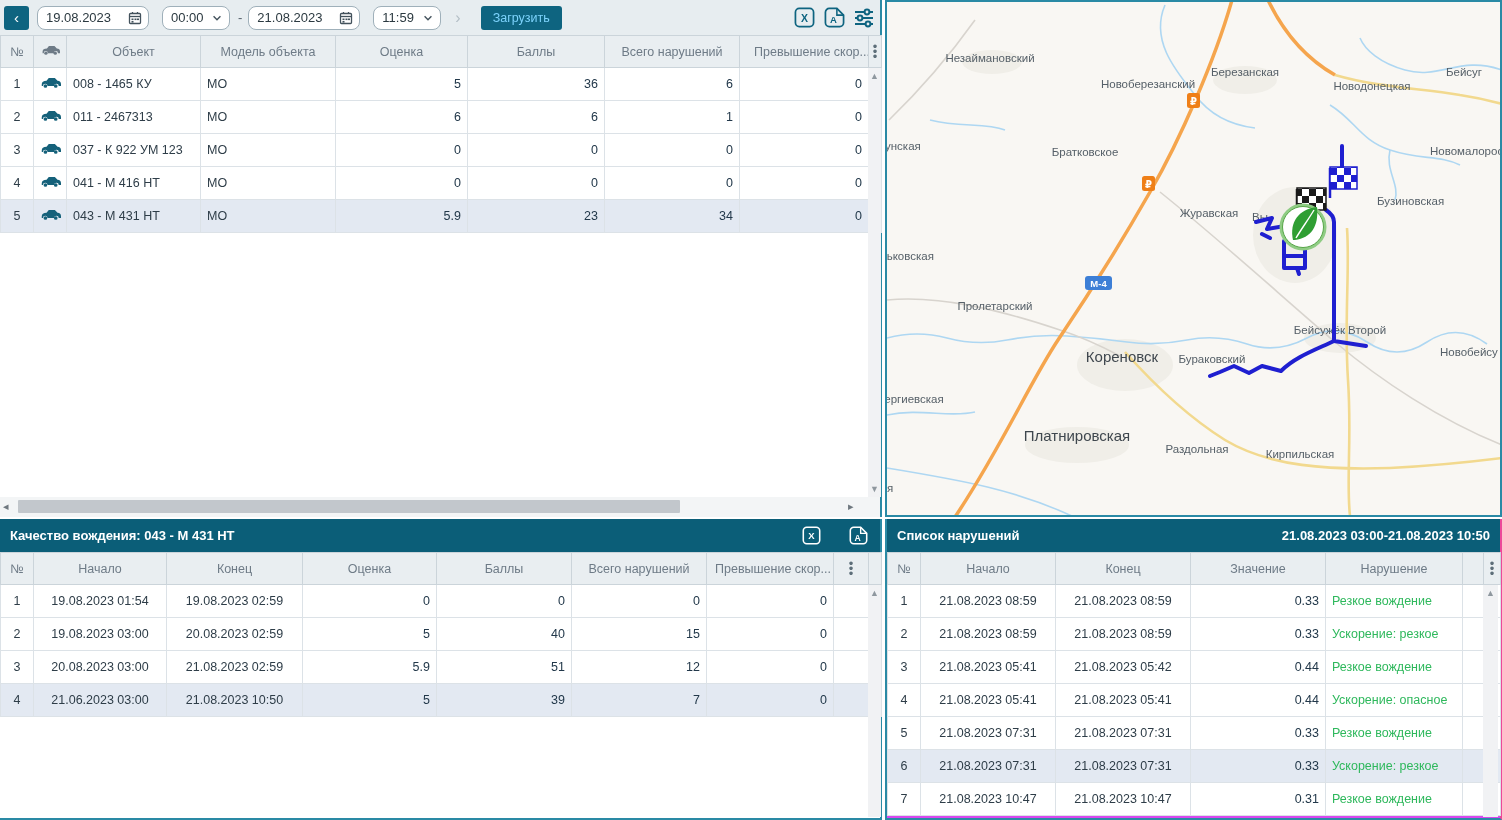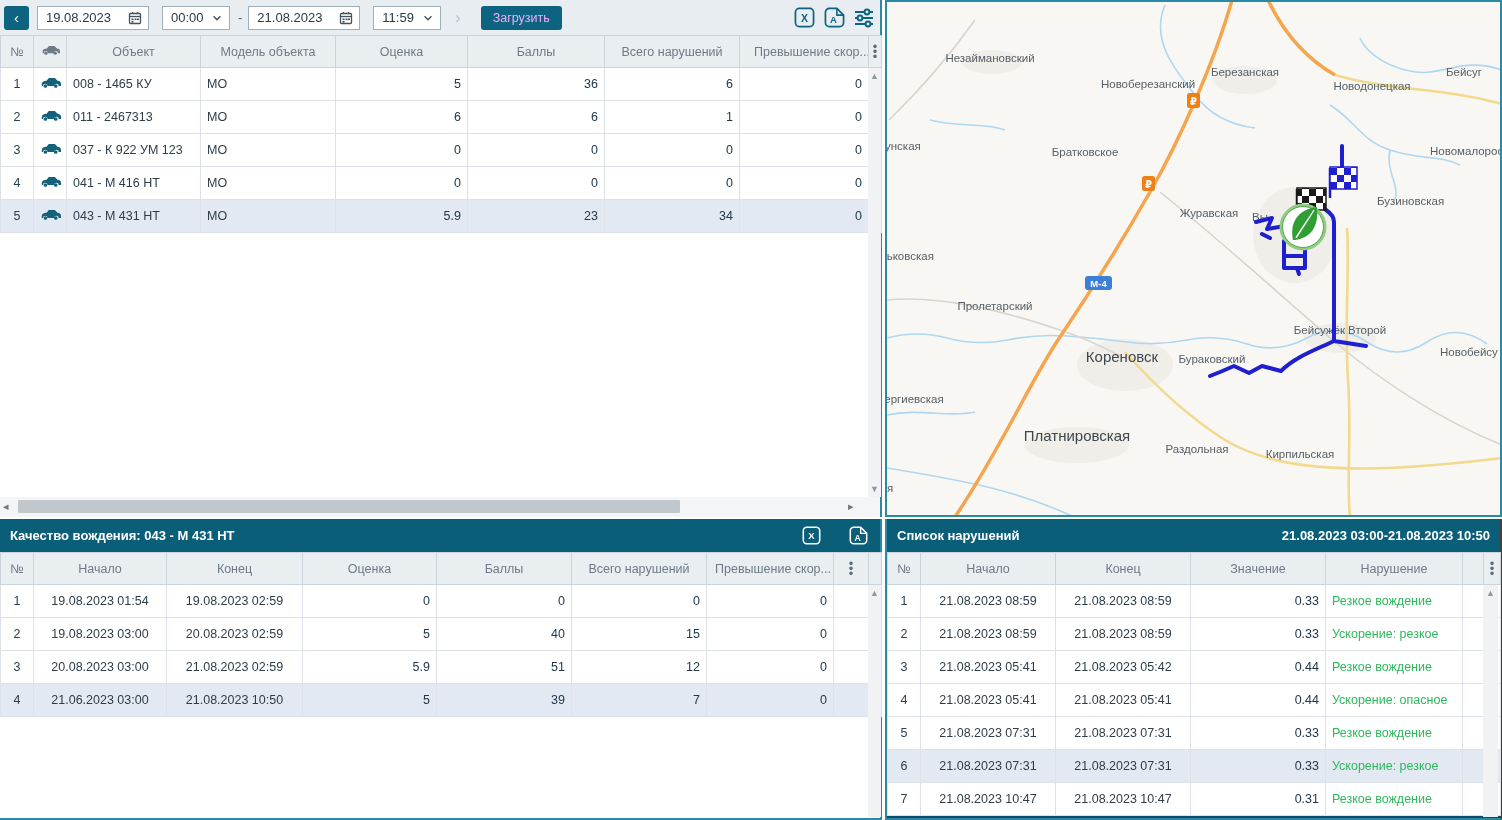--- a/index.html
+++ b/index.html
@@ -5,24 +5,24 @@
   * { box-sizing: border-box; margin: 0; padding: 0; }
   html,body { width:1502px; height:820px; overflow:hidden; background:#fff;
     font-family:"Liberation Sans","DejaVu Sans",sans-serif; }
   .abs { position:absolute; }
 
   
   #left-top { left:0; top:0; width:882px; height:517px; border-right:2px solid #2a8aa5; background:#fff; }
   #toolbar { left:0; top:0; width:880px; height:35px; background:#e7edf0; display:flex; align-items:center; }
   .tb-btn { width:25px; height:24px; background:#0e6480; border:none; border-radius:3px; color:#fff;
     font-size:15px; line-height:22px; text-align:center; cursor:pointer; }
-  .inp { height:24px; background:#fff; border:1px solid #9fb0ba; border-radius:0; display:flex;
+  .inp { height:24px; background:#fff; border:1px solid #9fb0ba; border-radius:8px; display:flex;
     align-items:center; padding:0 6px 0 8px; font-size:13px; color:#2b3940; gap:6px; }
   .inp .val { flex:1; }
-  .load-btn { height:24px; padding:0 12px; background:#0e6480; color:#f0abfc; border:none; border-radius:3px;
+  .load-btn { height:24px; padding:0 12px; background:#0e6480; color:#7dd3fc; border:none; border-radius:3px;
     font-size:12.5px; cursor:pointer; }
   .next-dis { color:#b4bfc6; font-size:16px; padding:0 4px; }
   .dash { color:#55616b; font-size:13px; }
   .icon-btn { width:24px; height:24px; display:flex; align-items:center; justify-content:center; cursor:pointer; }
 
   
   table { border-collapse:collapse; table-layout:fixed; background:#fff; }
   th { background:#e9eef1; color:#6e7b87; font-weight:normal; font-size:12.5px; height:32px;
     border:1px solid #cbd4da; overflow:hidden; white-space:nowrap; padding:0 4px; }
   td { height:33px; border:1px solid #dce2e7; font-size:12.5px; color:#2e3d48; padding:0 6px;
@@ -41,21 +41,21 @@
   .hsb .thumb { position:absolute; top:3px; height:13px; background:#c2c7cc; border-radius:1px; }
   .hsb .harr { position:absolute; top:3px; color:#6f787f; font-size:11px; }
 
   
   .panel-title { background:#0b5e78; color:#fff; font-weight:bold; font-size:13px; display:flex;
     align-items:center; padding:0 10px; gap:23px; }
   .panel-title .spacer { flex:1; }
   #panel-quality { left:0; top:519px; width:882px; height:301px; border-right:2px solid #2a8aa5;
     border-bottom:2px solid #2a8aa5; background:#fff; }
   #panel-violations { left:885px; top:519px; width:617px; height:301px; border-left:2px solid #2a8aa5;
-    border-bottom:2px solid #2a8aa5; border-right:2px solid #404040; background:#0c4a6e; }
+    border-bottom:2px solid #2a8aa5; border-right:2px solid #ec4899; background:#d946ef; }
 
   
   #map-panel { left:885px; top:0; width:617px; height:517px; border:2px solid #2a8aa5; background:#f9f7f3; }
 </style>
 </head>
 <body>
 
 <div id="left-top" class="abs">
   <div id="toolbar" class="abs">
     <button class="tb-btn" style="margin-left:4px">‹</button>

